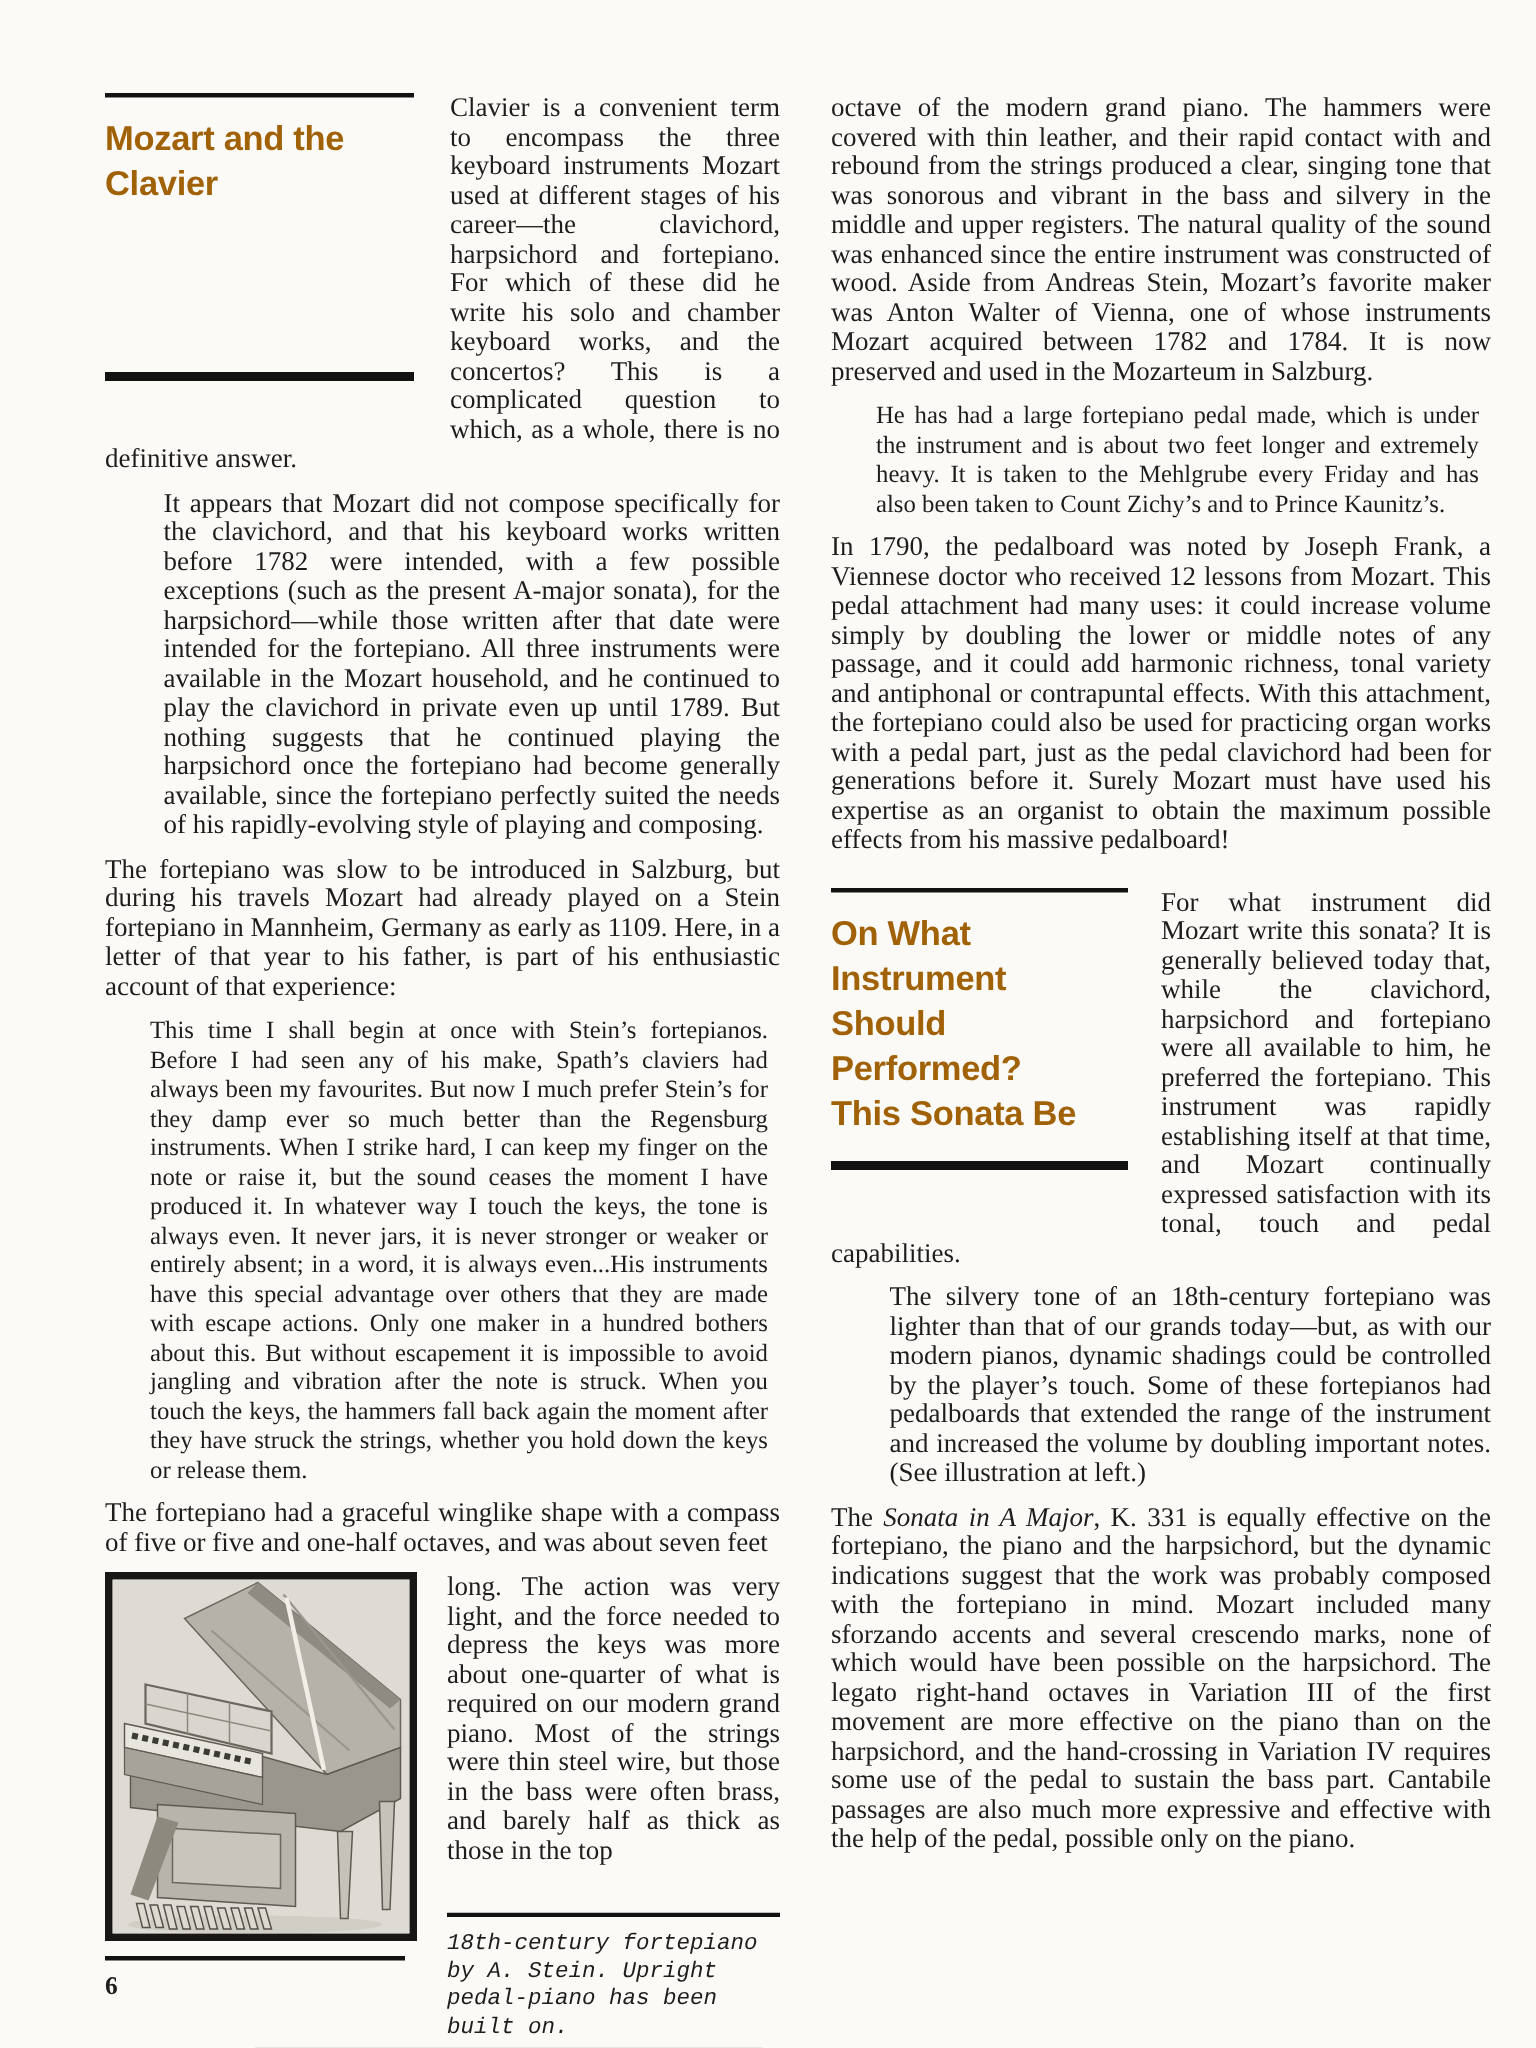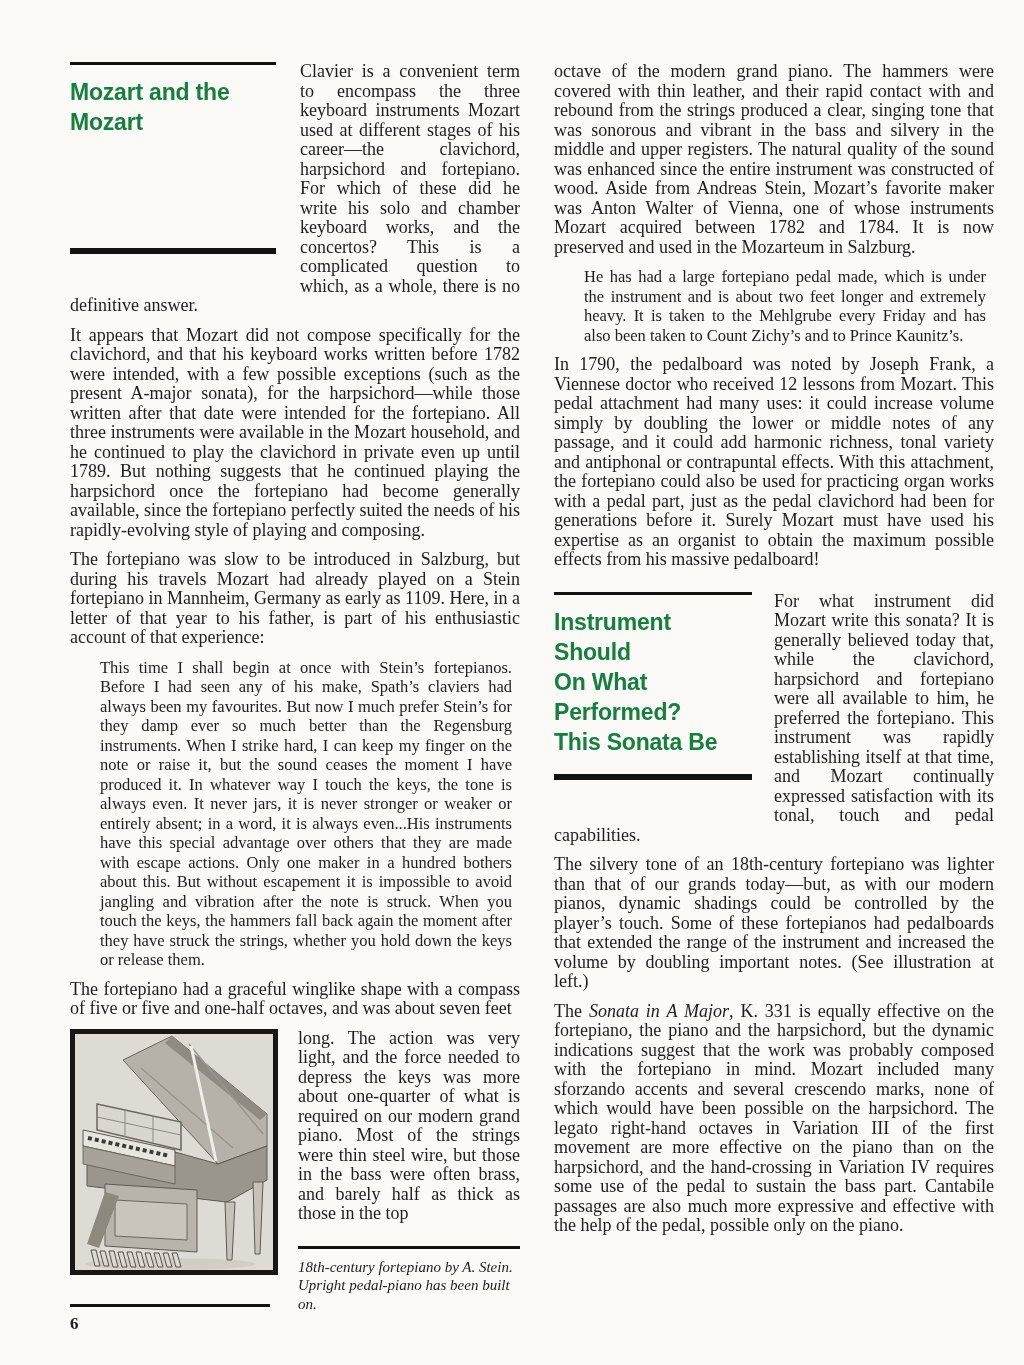--- a/index.html
+++ b/index.html
@@ -24,21 +24,21 @@
     -webkit-hyphens:auto;
   }
   blockquote {
     margin:0 8px 10px 30px;
     font-size:16.5px;
     line-height:19.5px;
     text-align:justify;
     hyphens:auto;
     -webkit-hyphens:auto;
   }
-  .clear { clear:left; }
+  .clear { clear:left;margin-left:39px; }
 
   
   .sec-head {
     float:left;
     position:relative;
     box-sizing:border-box;
   }
   .sec-head-left  { width:206px; height:212px; margin:0 24px 6px 0; }
   .sec-head-right { width:198px; height:214px; margin:0 22px 6px 0; }
   .sec-wrap-margin { margin-top:22px; }
@@ -46,37 +46,38 @@
   .rule-thick { position:absolute; left:0; right:0; height:6px; background:#121212; }
   .sec-head-left  .rule-thick { bottom:20px; }
   .sec-head-right .rule-thick { bottom:26px; }
   .sec-head h2 {
     font-family:"Liberation Sans", sans-serif;
     font-weight:bold;
     font-size:23px;
     line-height:30px;
     letter-spacing:-0.2px;
     margin:12px 0 0 0;
-    color:#15803d;
+    color:#a16207;
   }
 
   
   .photo-float {
     float:left;
     width:208px; height:246px;
     margin:0 20px 0 0;
     border:5px solid #181716;
     box-sizing:border-box;
     background:#dedbd5;
   }
   .photo-float svg { display:block; width:100%; height:100%; }
 
   .caption {
     overflow:hidden;           
-    margin-top:22px;
+    margin-top:32px;
+    font-family:Liberation Mono, monospace;
   }
   .caption-rule { height:3px; background:#121212; margin-bottom:9px; }
   .caption-text {
     font-style:italic;
     font-size:15px;
     line-height:18.5px;
     text-align:left;
   }
 
   
@@ -88,21 +89,21 @@
 <body>
 
 <div class="page">
 
   <div class="col col-left">
 
     <div class="sec-head sec-head-left">
       <div class="rule-thin"></div>
       <h2>
         <div>Mozart and the</div>
-        <div>Mozart</div>
+        <div>Clavier</div>
       </h2>
       <div class="rule-thick"></div>
     </div>
 
     <p>Clavier is a convenient term to encompass the three keyboard instruments Mozart used at different stages of his career—the clavichord, harpsichord and fortepiano.  For which of these did he write his solo and chamber keyboard works, and the concertos?  This is a complicated question to which, as a whole, there is no definitive answer.</p>
 
     <p class="clear">It appears that Mozart did not compose specifically for the clavichord, and that his keyboard works written before 1782 were intended, with a few possible exceptions (such as the present A-major sonata), for the harpsichord—while those written after that date were intended for the fortepiano.  All three instruments were available in the Mozart household, and he continued to play the clavichord in private even up until 1789.  But nothing suggests that he continued playing the harpsichord once the fortepiano had become generally available, since the fortepiano perfectly suited the needs of his rapidly-evolving style of playing and composing.</p>
 
     <p>The fortepiano was slow to be introduced in Salzburg, but during his travels Mozart had already played on a Stein fortepiano in Mannheim, Germany as early as 1109.  Here, in a letter of that year to his father, is part of his enthusiastic account of that experience:</p>
 
@@ -172,22 +173,22 @@
 
 
     <blockquote>He has had a large fortepiano pedal made, which is under the instrument and is about two feet longer and extremely heavy.  It is taken to the Mehlgrube every Friday and has also been taken to Count Zichy’s and to Prince Kaunitz’s.</blockquote>
 
     <p>In 1790, the pedalboard was noted by Joseph Frank, a Viennese doctor who received 12 lessons from Mozart.  This pedal attachment had many uses:  it could increase volume simply by doubling the lower or middle notes of any passage, and it could add harmonic richness, tonal variety and antiphonal or contrapuntal effects.  With this attachment, the fortepiano could also be used for practicing organ works with a pedal part, just as the pedal clavichord had been for generations before it.  Surely Mozart must have used his expertise as an organist to obtain the maximum possible effects from his massive pedalboard!</p>
 
     <div class="sec-wrap-margin">
       <div class="sec-head sec-head-right">
         <div class="rule-thin"></div>
         <h2>
+          <div>On What</div>
           <div>Instrument Should</div>
-          <div>On What</div>
           <div>Performed?</div>
           <div>This Sonata Be</div>
         </h2>
         <div class="rule-thick"></div>
       </div>
 
       <p>For what instrument did Mozart write this sonata?  It is generally believed today that, while the clavichord, harpsichord and fortepiano were all available to him, he preferred the fortepiano.  This instrument was rapidly establishing itself at that time, and Mozart continually expressed satisfaction with its tonal, touch and pedal capabilities.</p>
     </div>
 
     <p class="clear">The silvery tone of an 18th-century fortepiano was lighter than that of our grands today—but, as with our modern pianos, dynamic shadings could be controlled by the player’s touch.  Some of these fortepianos had pedalboards that extended the range of the instrument and increased the volume by doubling important notes.  (See illustration at left.)</p>

